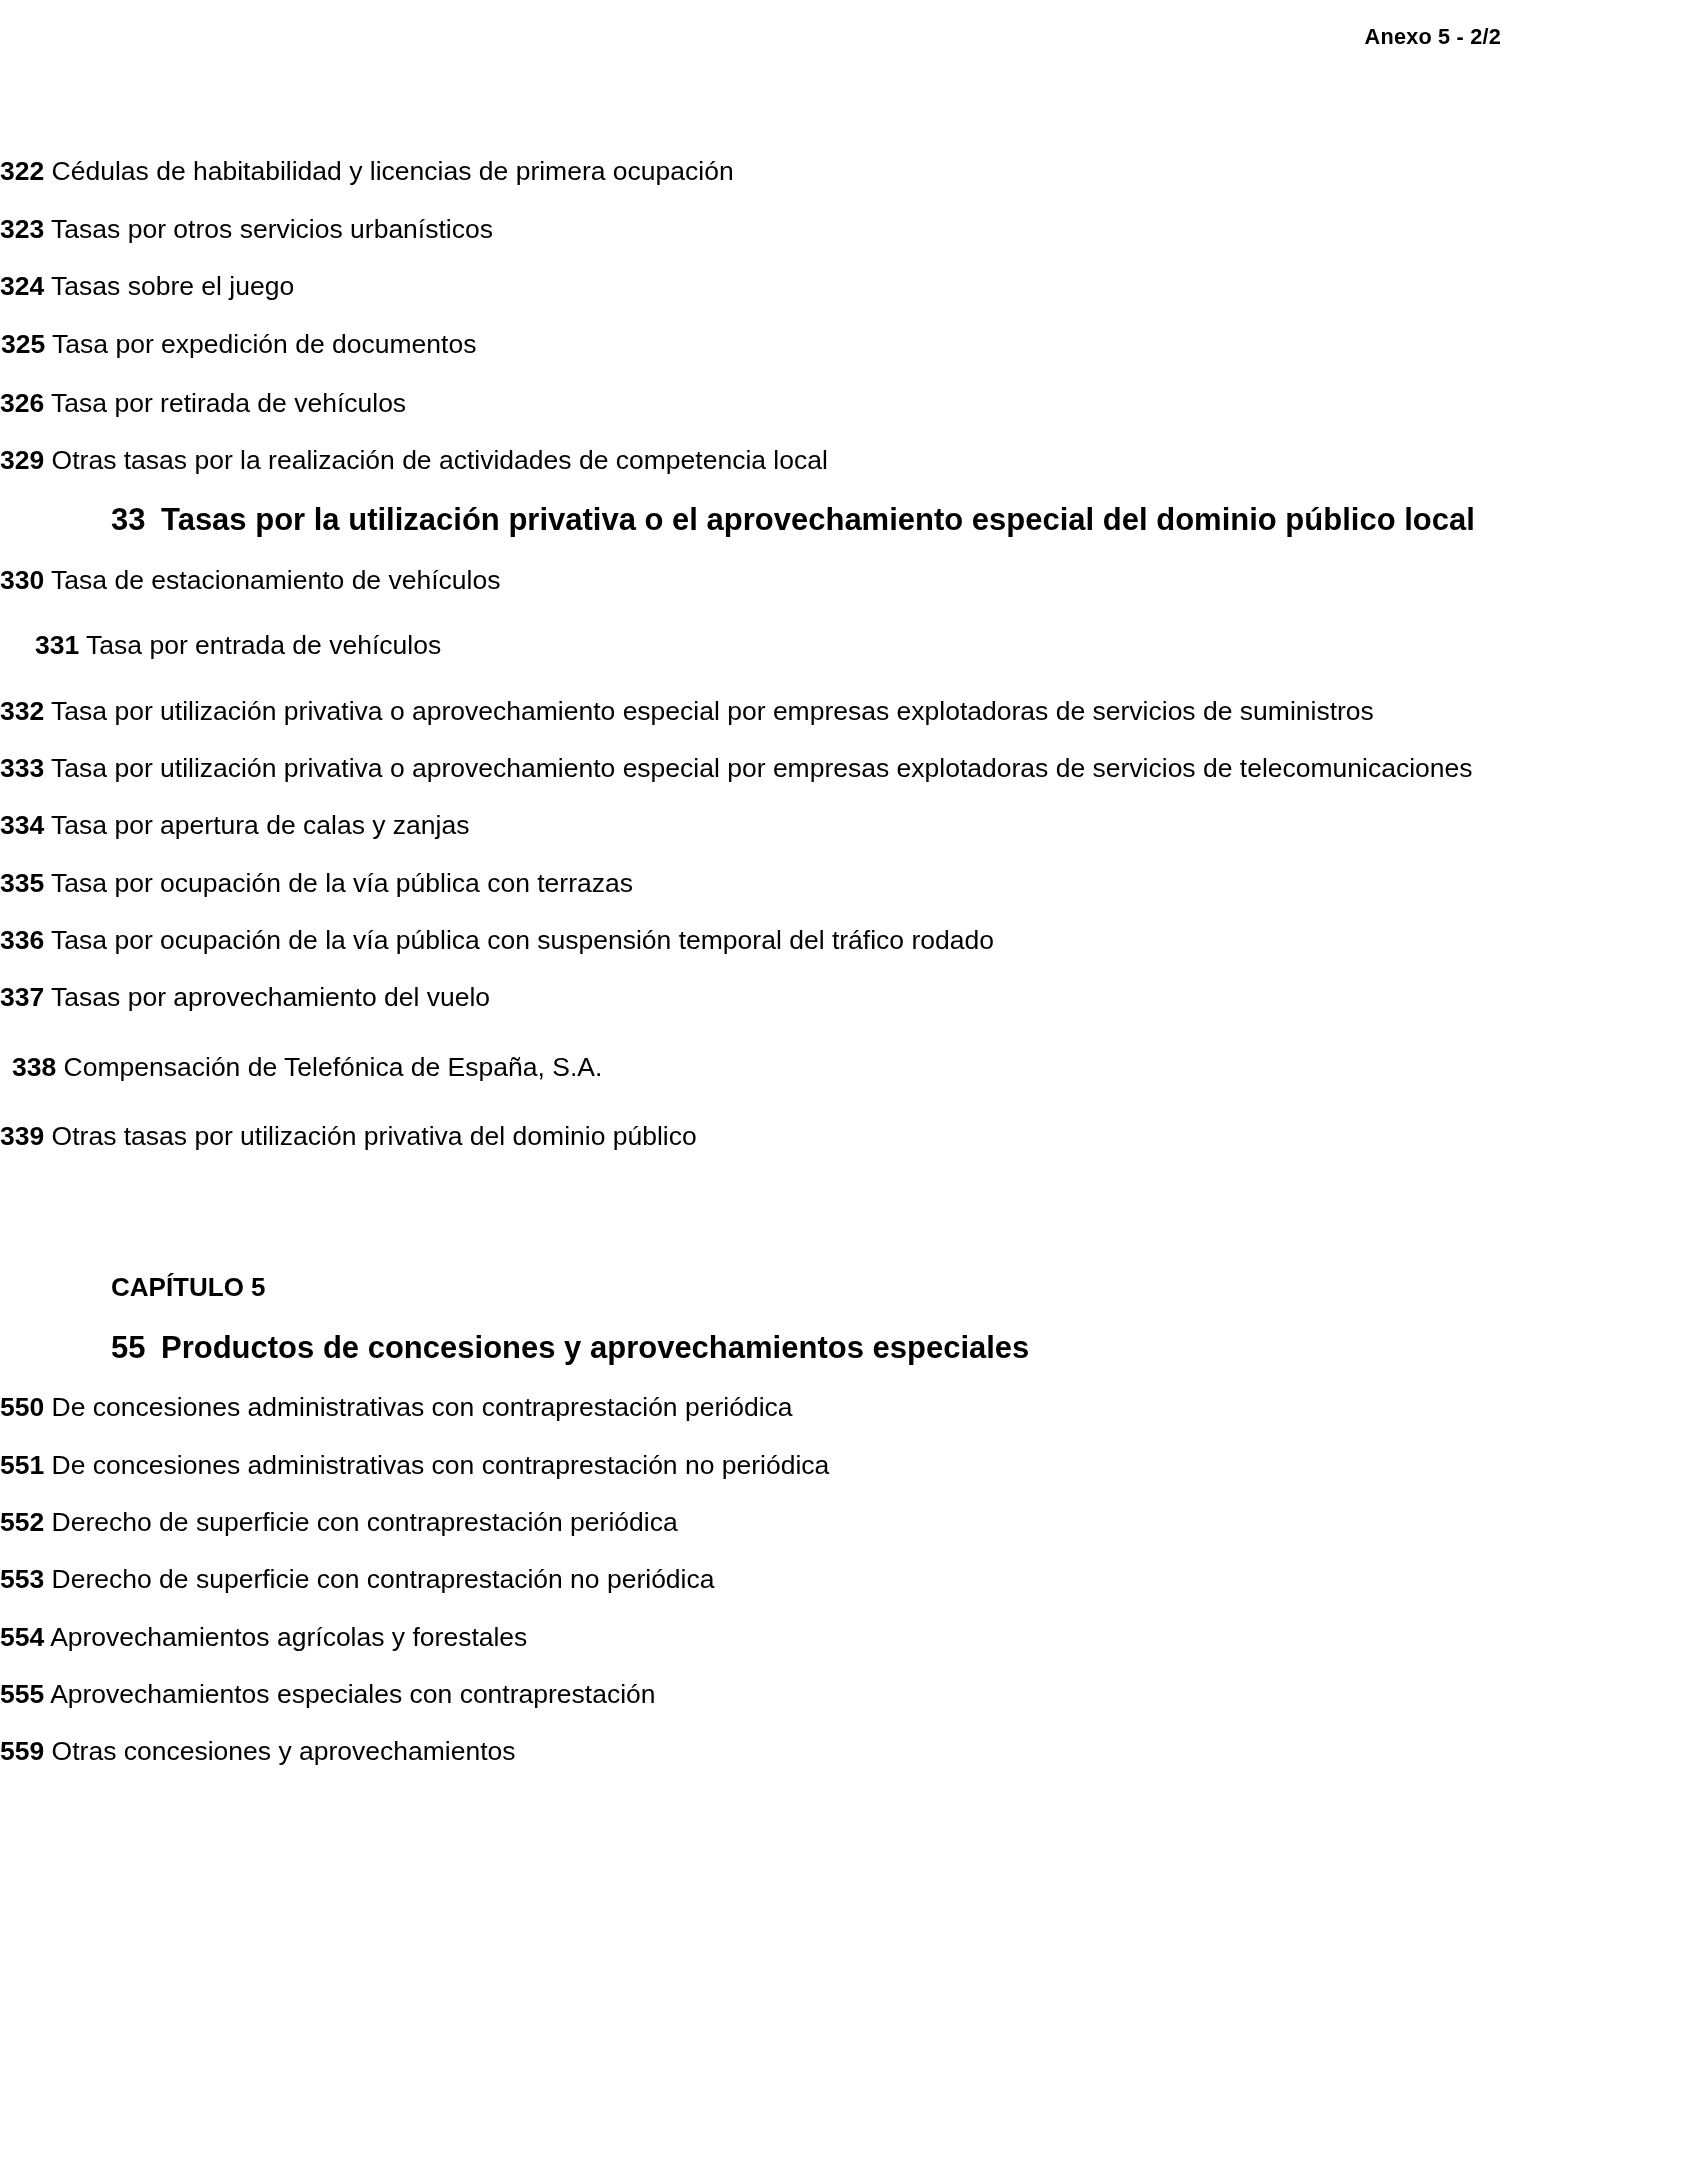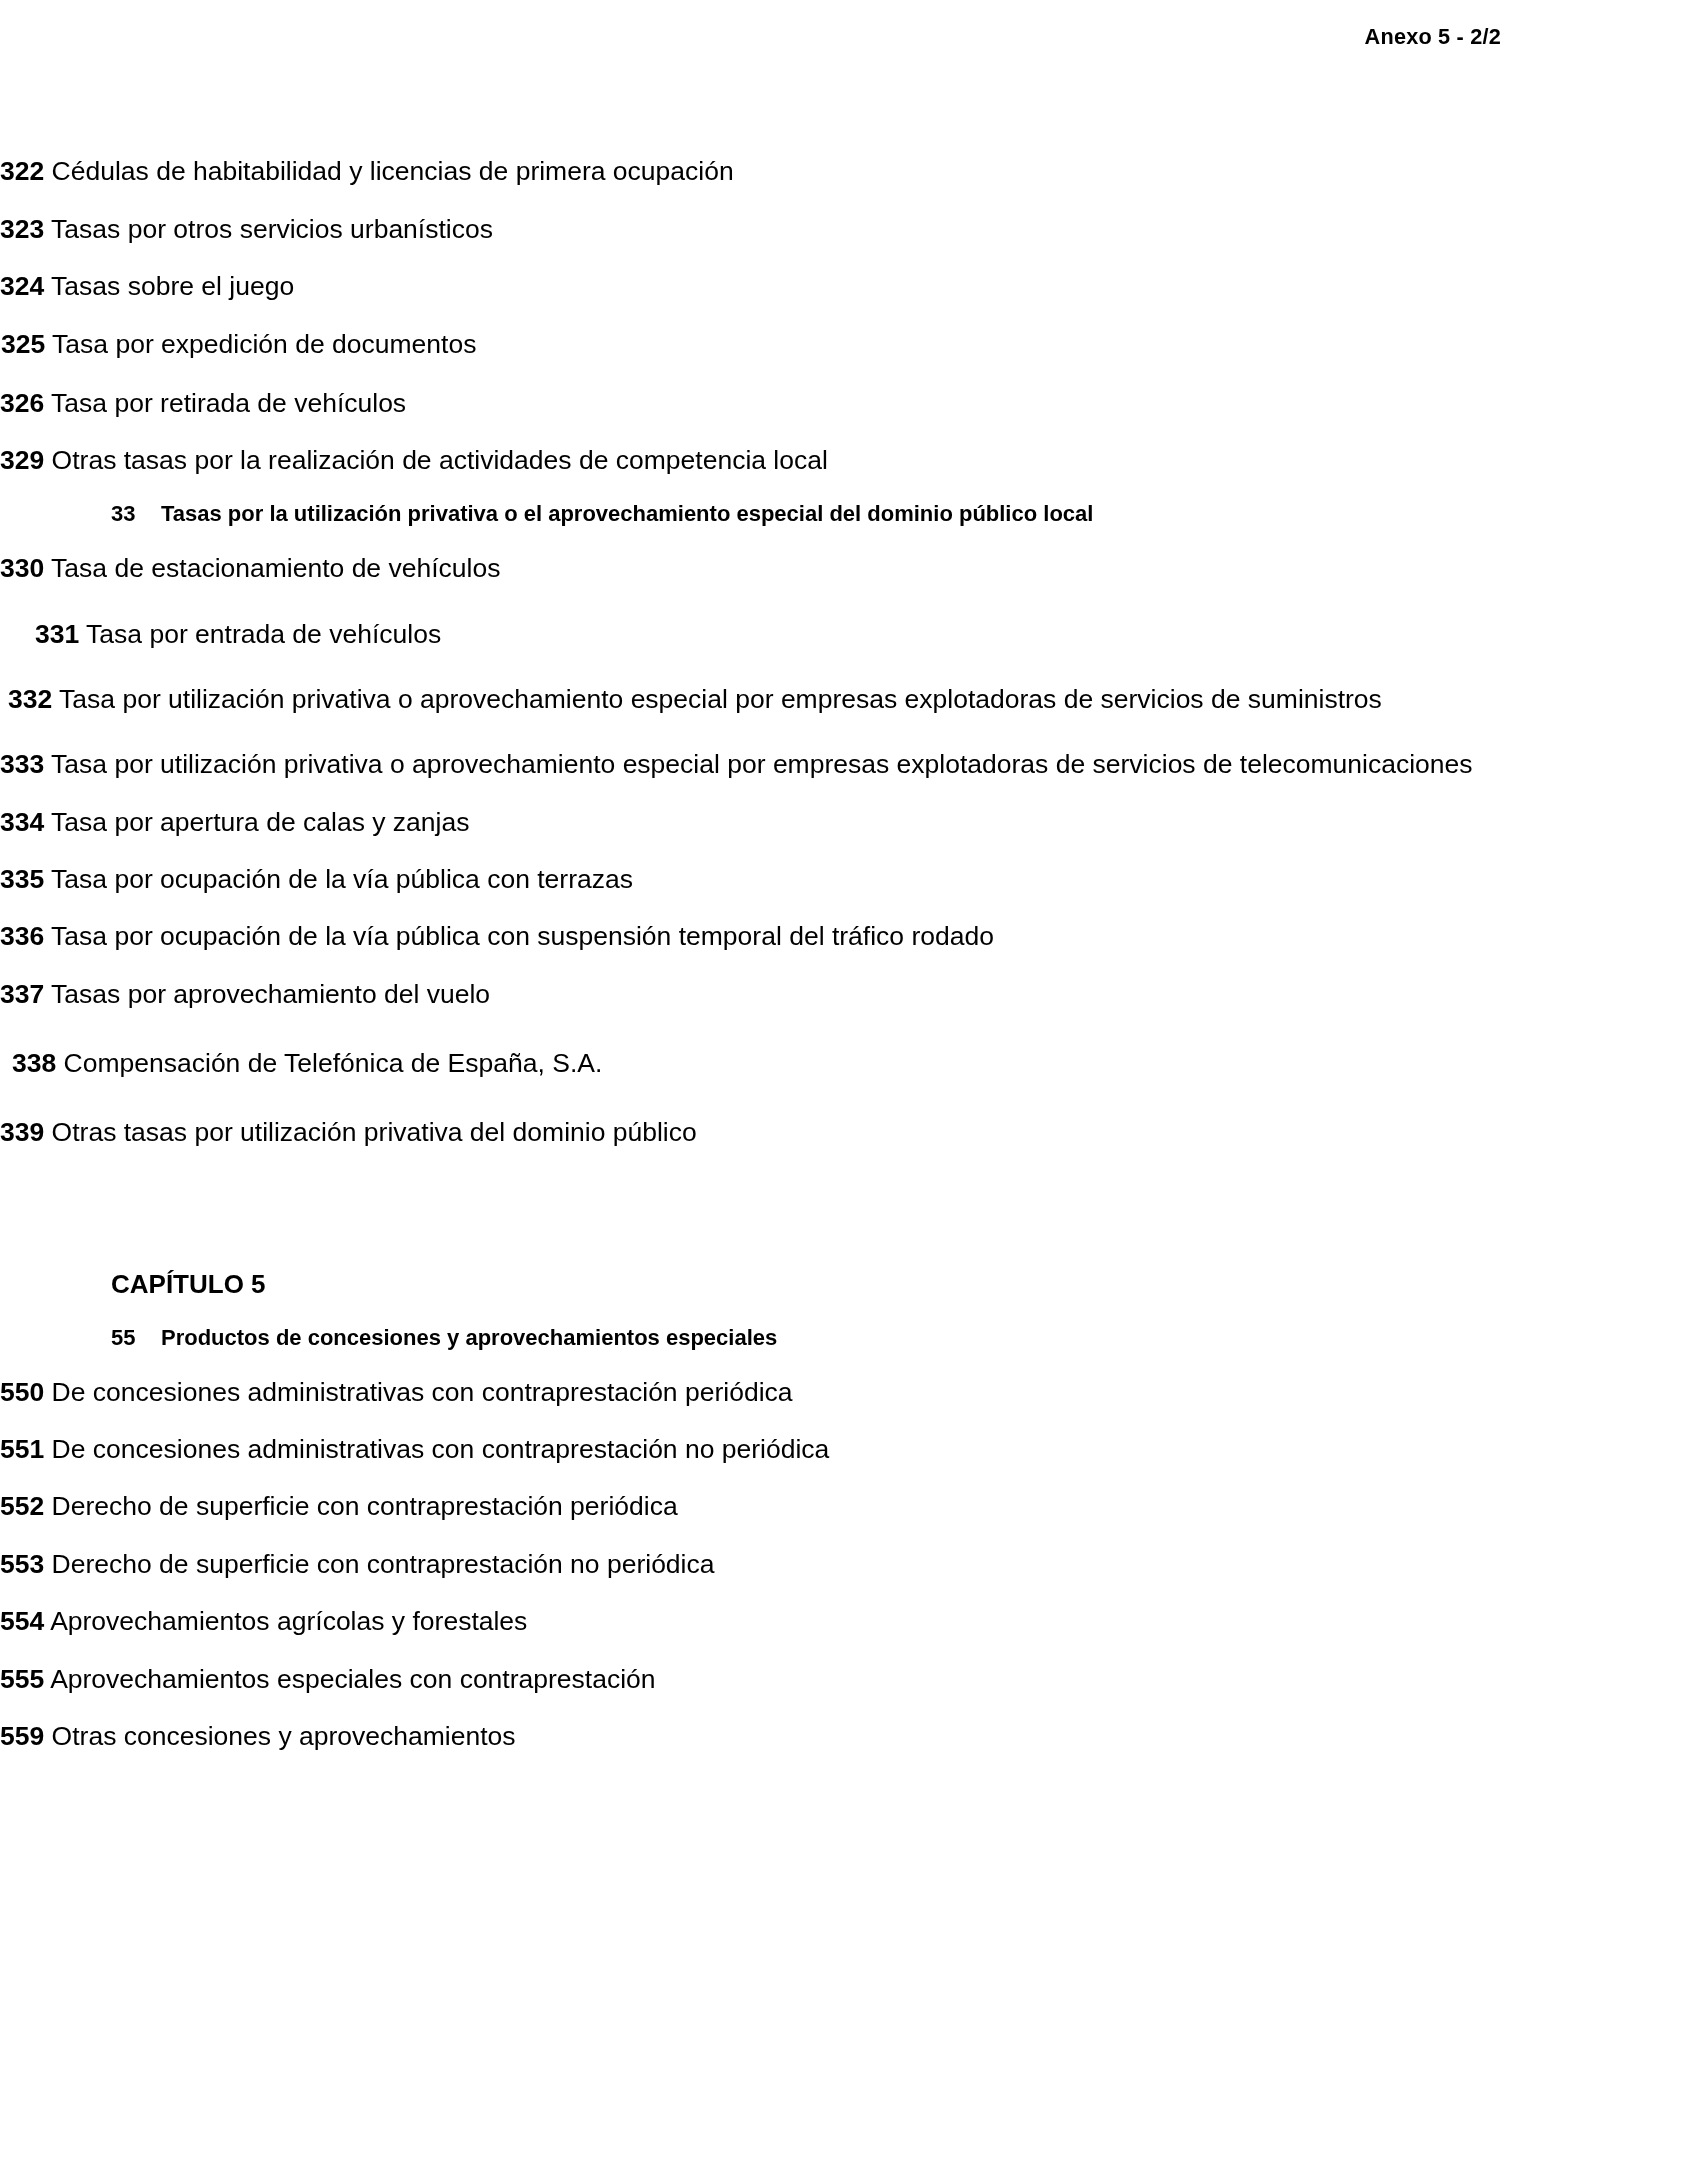--- a/index.html
+++ b/index.html
@@ -38,21 +38,21 @@
     top: 143px;
     left: 0;
     right: 8px;
   }
 
   
   .section-head {
     display: flex;
     align-items: flex-start;
     font-weight: bold;
-    font-size: 22px;
+    font-size: 31px;
     line-height: 1.30;
     margin-left: 111px;
     margin-right: 128px;
     padding-top: 11.2px;
     padding-bottom: 11.2px;
   }
   .section-head .sec-num {
     flex: 0 0 auto;
     min-width: 50px;
   }
@@ -103,21 +103,21 @@
       <p class="entry" style="margin: 0px;"><span class="code">324</span> <span class="label">Tasas sobre el juego</span></p>
       <p class="entry" style="margin: 1px;"><span class="code">325</span> <span class="label">Tasa por expedición de documentos</span></p>
       <p class="entry" style="margin: 0px;"><span class="code">326</span> <span class="label">Tasa por retirada de vehículos</span></p>
       <p class="entry" style="margin: 0px;"><span class="code">329</span> <span class="label">Otras tasas por la realización de actividades de competencia local</span></p>
       <div class="section-head">
         <span class="sec-num">33</span>
         <span class="sec-text">Tasas por la utilización privativa o el aprovechamiento especial del dominio público local</span>
       </div>
       <p class="entry" style="margin: 0px;"><span class="code">330</span> <span class="label">Tasa de estacionamiento de vehículos</span></p>
       <p class="entry" style="margin: 8px; padding-left: 27px;"><span class="code">331</span> <span class="label">Tasa por entrada de vehículos</span></p>
-      <p class="entry" style="margin: 8px;"><span class="code">332</span> <span class="label">Tasa por utilización privativa o aprovechamiento especial por empresas explotadoras de servicios de suministros</span></p>
+      <p class="entry" style="margin: 0px;"><span class="code">332</span> <span class="label">Tasa por utilización privativa o aprovechamiento especial por empresas explotadoras de servicios de suministros</span></p>
       <p class="entry" style="margin: 0px;"><span class="code">333</span> <span class="label">Tasa por utilización privativa o aprovechamiento especial por empresas explotadoras de servicios de telecomunicaciones</span></p>
       <p class="entry" style="margin: 0px;"><span class="code">334</span> <span class="label">Tasa por apertura de calas y zanjas</span></p>
       <p class="entry" style="margin: 0px;"><span class="code">335</span> <span class="label">Tasa por ocupación de la vía pública con terrazas</span></p>
       <p class="entry" style="margin: 0px;"><span class="code">336</span> <span class="label">Tasa por ocupación de la vía pública con suspensión temporal del tráfico rodado</span></p>
       <p class="entry" style="margin: 0px;"><span class="code">337</span> <span class="label">Tasas por aprovechamiento del vuelo</span></p>
       <p class="entry" style="margin: 12px;"><span class="code">338</span> <span class="label">Compensación de Telefónica de España, S.A.</span></p>
       <p class="entry" style="margin: 0px;"><span class="code">339</span> <span class="label">Otras tasas por utilización privativa del dominio público</span></p>
       <div class="gap-lg"></div>
       <div class="chapter-head">CAPÍTULO 5</div>
       <div class="section-head">

